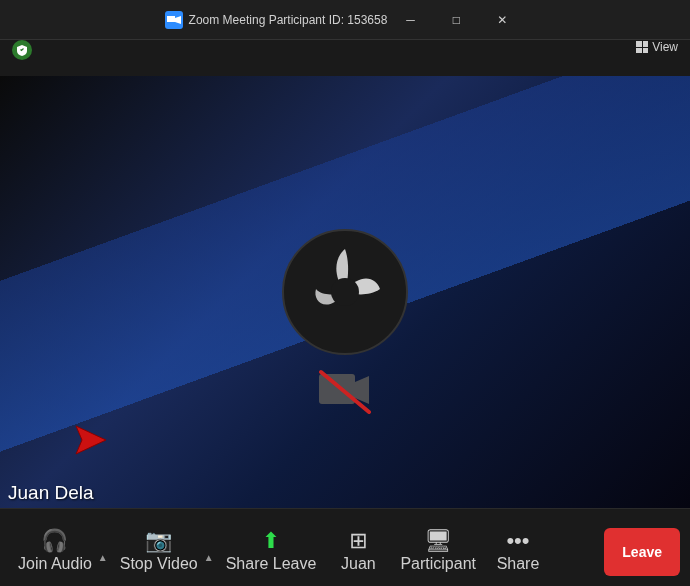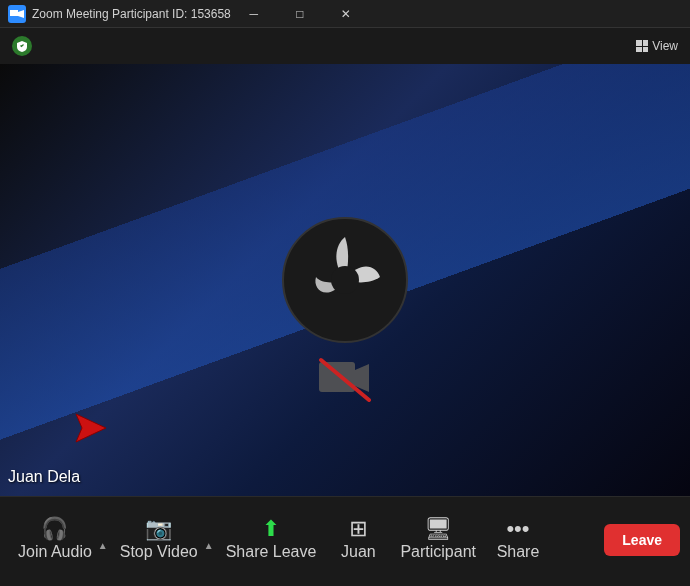--- a/index.html
+++ b/index.html
@@ -8,25 +8,25 @@
       height: 586px;
       background: #1a1a1a;
       font-family: 'Segoe UI', Arial, sans-serif;
       overflow: hidden;
       position: relative;
     }
 
     
     .title-bar {
       width: 100%;
-      height: 28px;
+      height: 40px;
       background: #1f1f1f;
       display: flex;
       align-items: center;
-      justify-content: flex-start;
+      justify-content: center;
       padding: 12px 8px;
       position: relative;
       z-index: 10;
       border-bottom: 1px solid #333;
     }
     .title-bar-left {
       display: flex;
       align-items: center;
       gap: 6px;
     }
@@ -54,21 +54,21 @@
       align-items: center;
       justify-content: center;
     }
 
     
     .sub-toolbar {
       width: 100%;
       height: 36px;
       background: #1a1a1a;
       display: flex;
-      align-items: center;
+      align-items: flex-start;
       justify-content: space-between;
       padding: 0 12px;
       position: relative;
       z-index: 10;
     }
     .shield-badge {
       width: 20px;
       height: 20px;
       background: #2c7a2c;
       border-radius: 50%;
@@ -135,24 +135,24 @@
       position: absolute;
       bottom: 90px;
       left: 50%;
       transform: translateX(-50%);
       z-index: 3;
     }
 
     
     .participant-name {
       position: absolute;
-      bottom: 10px;
+      bottom: 4px;
       left: 8px;
       color: #ffffff;
-      font-size: 16px;
+      font-size: 19px;
       z-index: 5;
       text-shadow: 1px 1px 2px rgba(0,0,0,0.8);
     }
 
     
     .red-arrow {
       position: absolute;
       bottom: 48px;
       left: 68px;
       z-index: 6;
@@ -210,21 +210,21 @@
     .leave-btn {
       background: #e03030;
       color: white;
       border: none;
       border-radius: 6px;
       padding: 10px 18px;
       font-size: 14px;
       font-weight: 600;
       cursor: pointer;
       margin-left: 8px;
-      height: 32px;
+      height: 48px;
       display: flex;
       align-items: center;
     }
 
     
     .icon-group {
       display: flex;
       align-items: flex-end;
       position: relative;
     }

